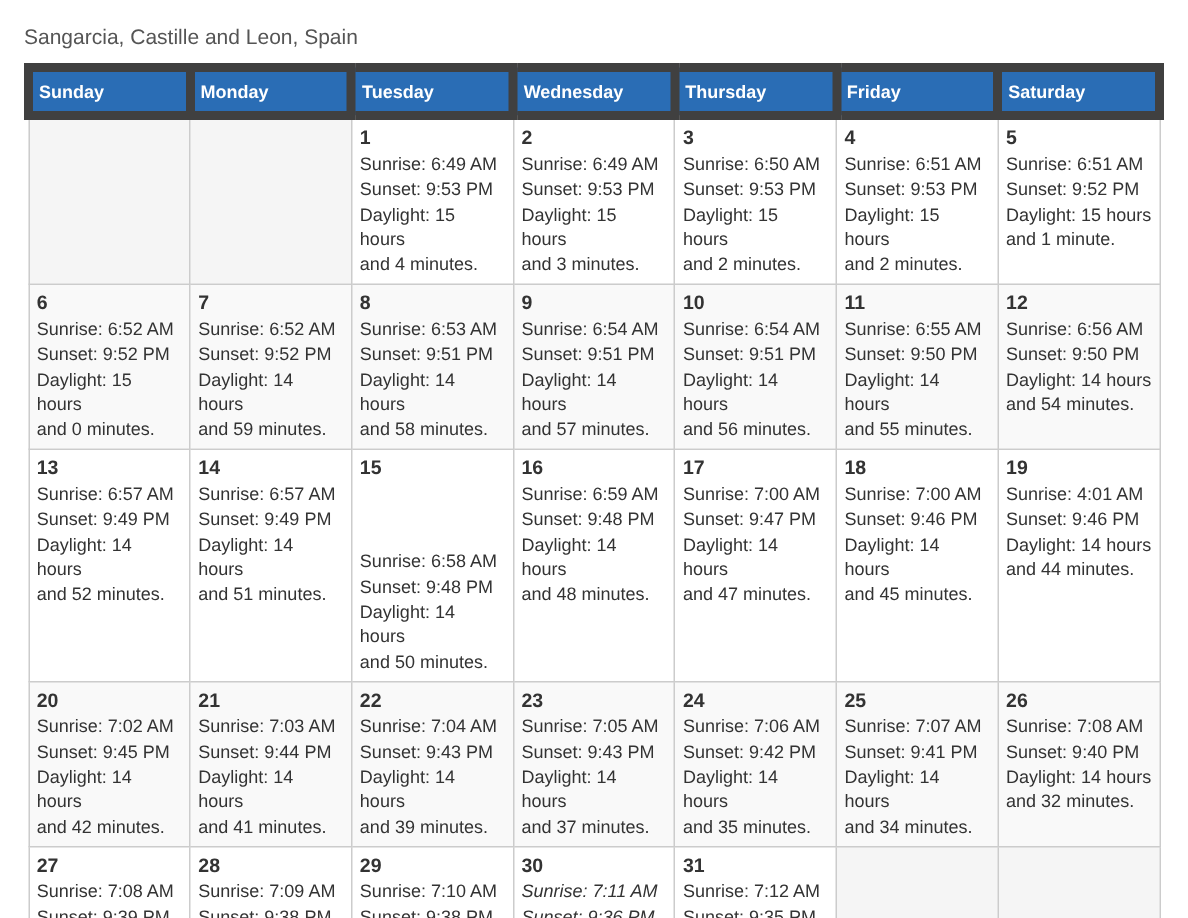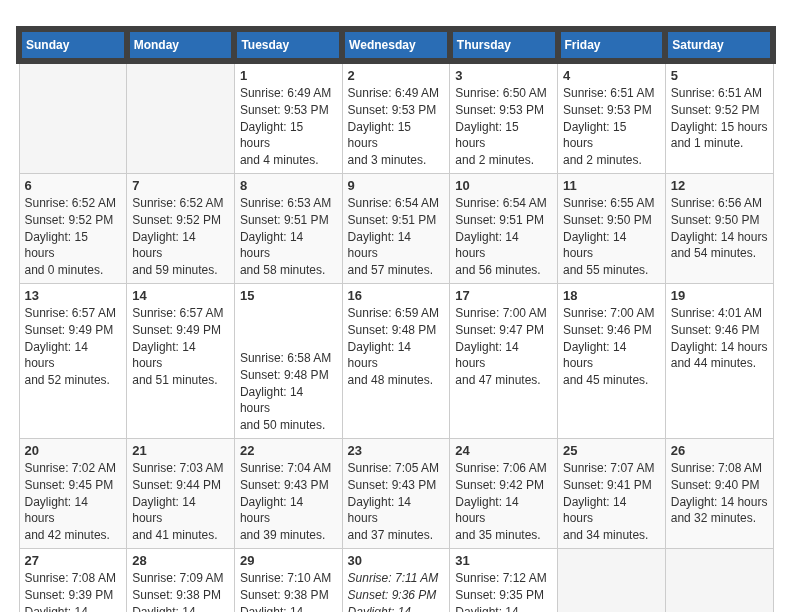--- a/index.html
+++ b/index.html
@@ -80,20 +80,21 @@
     }
     .empty-cell {
       background: #f5f5f5 !important;
     }
   </style>
 </head>
 <body>
 
 <div class="header">
   <div class="title-block">
+    <div class="subtitle">Sangarcia, Castille and Leon, Spain</div>
   </div>
 </div>
 
 <table>
   <thead>
     <tr>
     <th>Sunday</th>
         <th>Monday</th>
         <th>Tuesday</th>
         <th>Wednesday</th>

